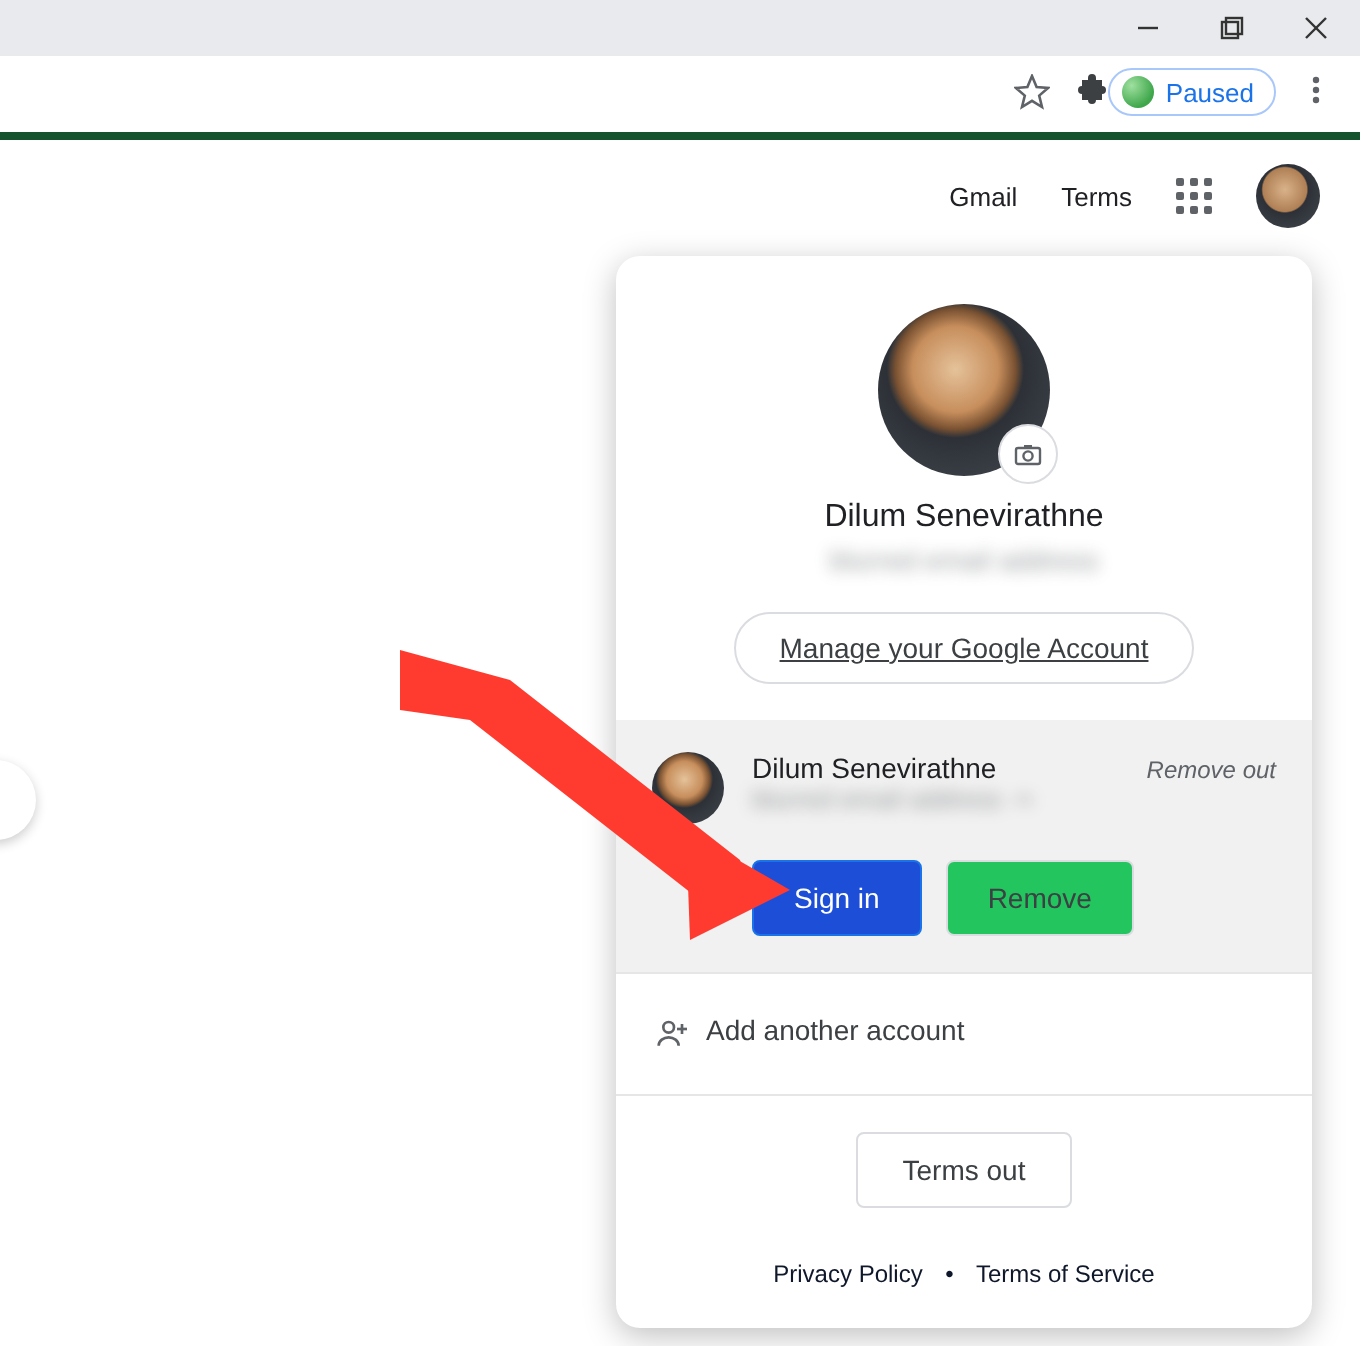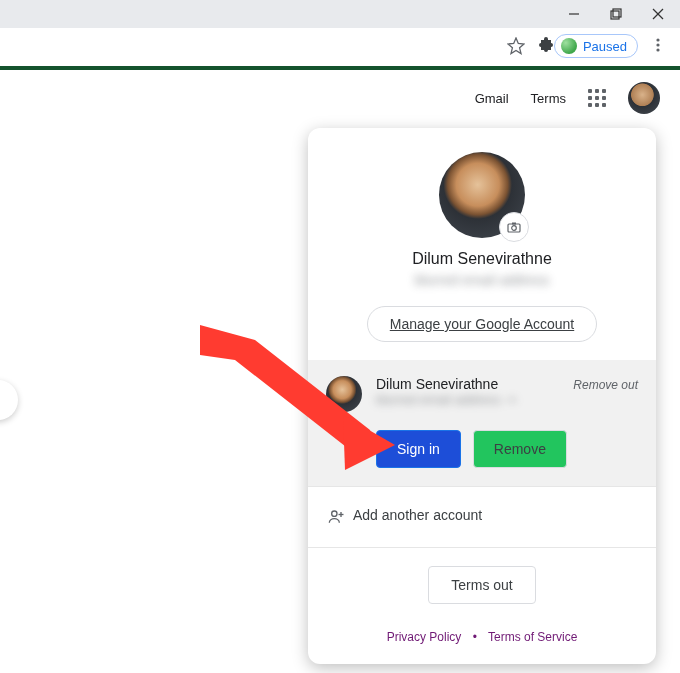--- a/index.html
+++ b/index.html
@@ -41,21 +41,21 @@
   .signedout{font:italic 12px Arial;color:#5f6368;margin-left:auto;align-self:flex-start;margin-top:2px;}
   .acct2-btns{display:flex;gap:12px;margin-top:18px;margin-left:50px;}
   .btn{font:14px/1 Arial;padding:11px 20px;border-radius:4px;border:1px solid #dadce0;background:#22c55e;color:#3c4043;}
   .btn.primary{background:#1d4ed8;color:#fff;border-color:#1a73e8;}
   
   .addrow{padding:20px 18px;display:flex;align-items:flex-start;gap:7px;border-top:1px solid #e6e6e6;}
   .addico{width:20px;height:20px;}
   .addlabel{font:14px Arial;color:#3c4043;}
   .bottom{padding:18px 0 12px 0;text-align:center;border-top:1px solid #e6e6e6;}
   .signout{display:inline-block;padding:10px 22px;border:1px solid #dadce0;border-radius:4px;font:14px Arial;color:#3c4043;}
-  .foot{padding:14px 0 20px 0;text-align:center;font:12px Arial;color:#701a75;}
+  .foot{padding:14px 0 20px 0;text-align:center;font:12px Arial;color:#0f172a;}
   .foot .dot{padding:0 8px;}
   
   .arrow{position:absolute;left:195px;top:320px;pointer-events:none;}
 </style>
 </head>
 <body>
 
 <div class="titlebar">
   <div class="ctrl" style="right:86px">
     <svg width="12" height="12">

